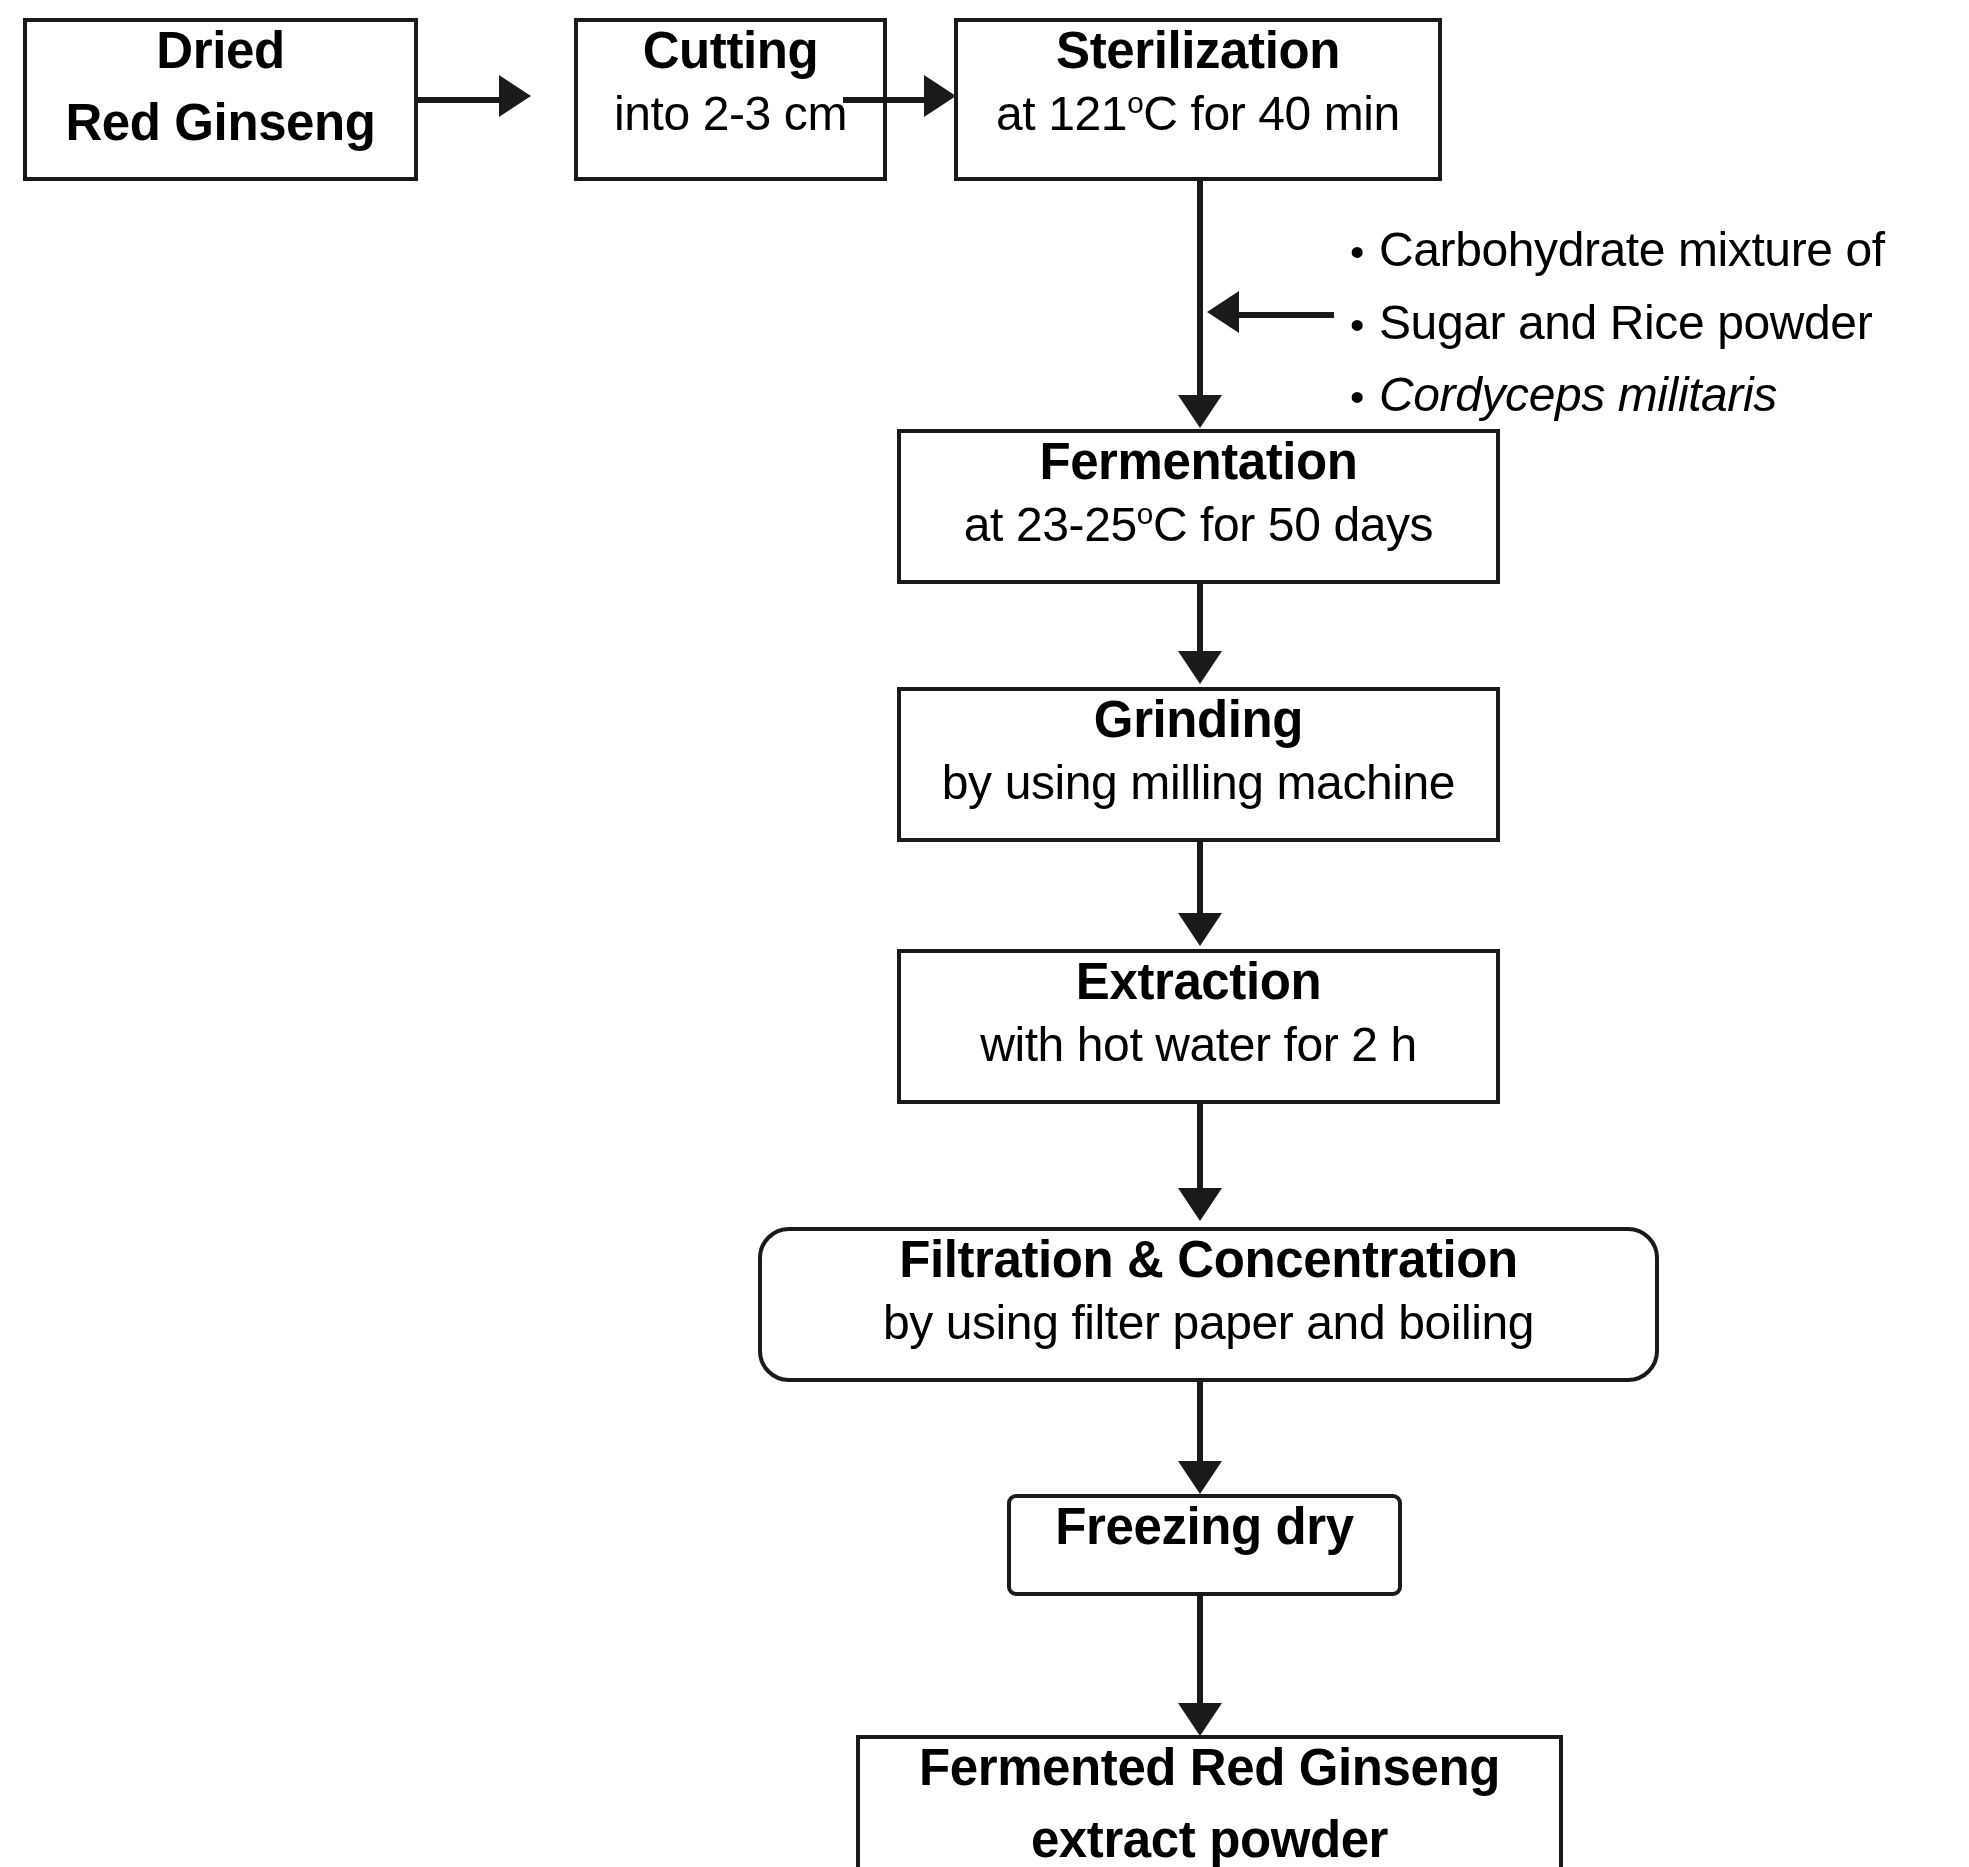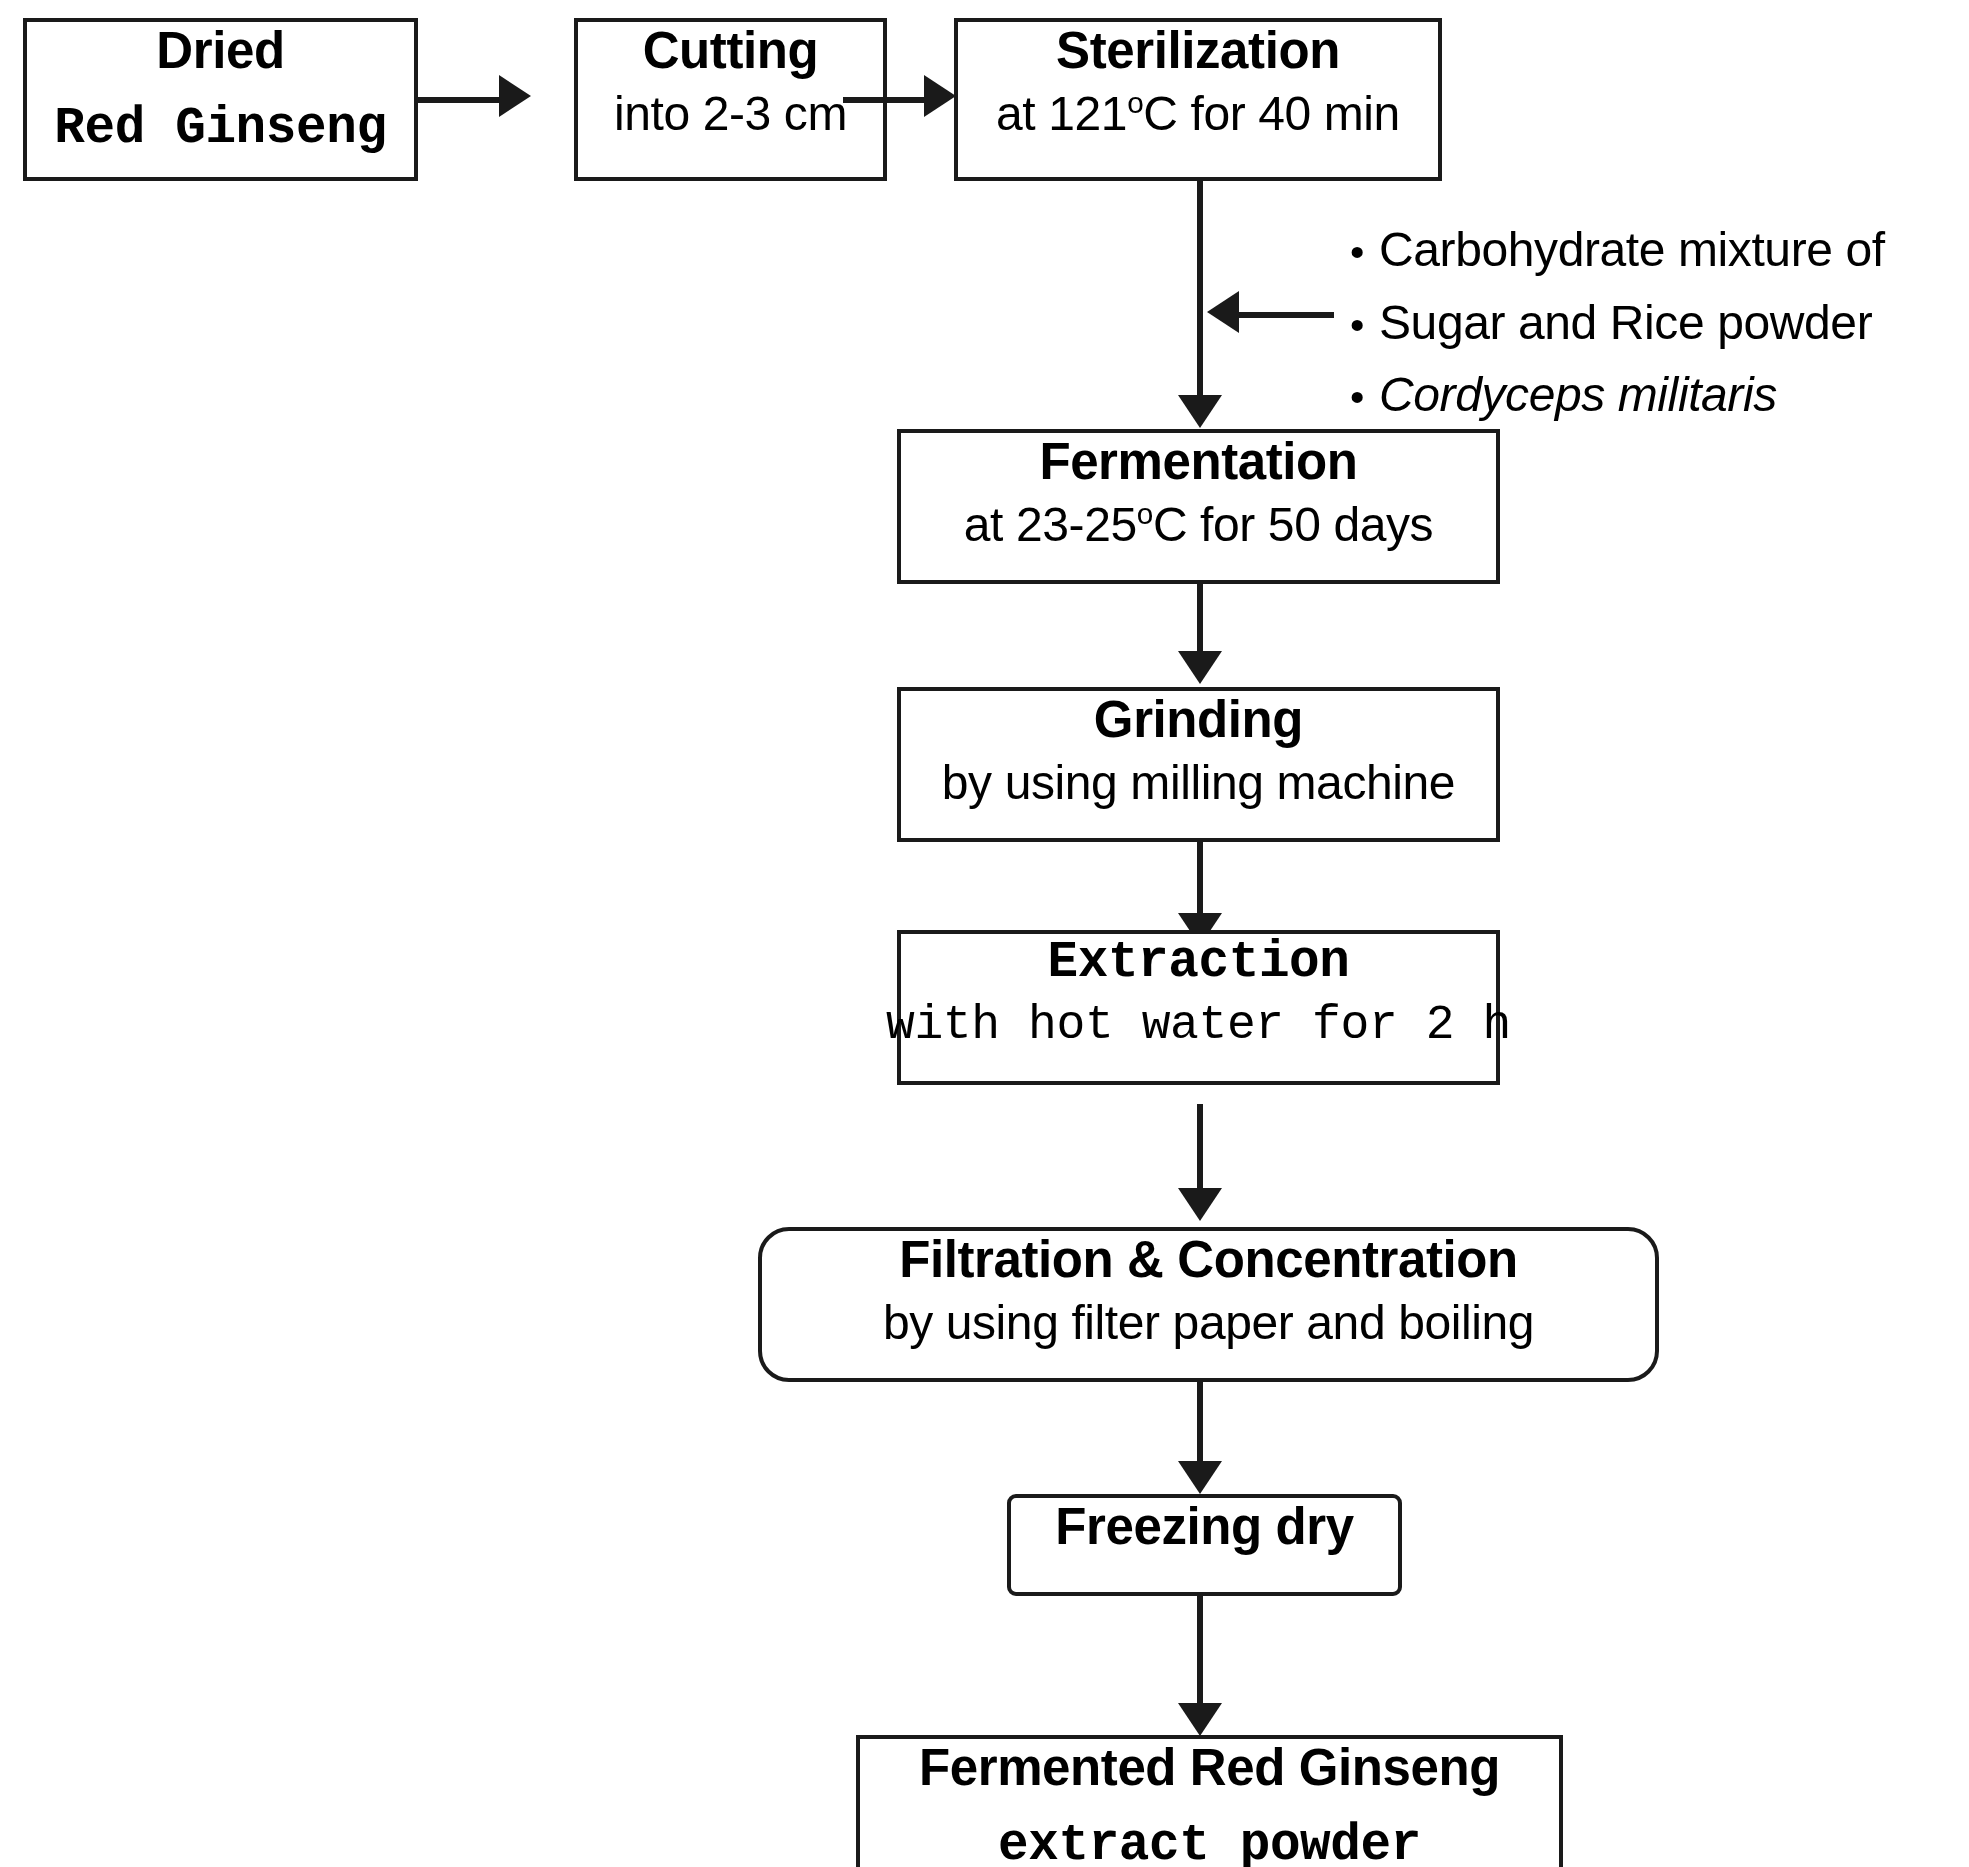--- a/index.html
+++ b/index.html
@@ -25,21 +25,21 @@
     white-space:nowrap;
   }
   .node .sub{
     font-weight:normal;
     font-size:48px;
     letter-spacing:-0.4px;
     white-space:nowrap;
     margin-top:8px;
   }
   .node .title.two-line{white-space:normal;}
-  .node .title .l2{display:block;margin-top:21px;font-family:Liberation Mono, monospace;}
+  .node .title .l2{display:block;margin-top:15px;}
 
   .sup{font-size:0.62em;vertical-align:super;line-height:0;}
 
   
   .hline{position:absolute;background:#1a1a1a;height:5.6px;}
   .vline{position:absolute;background:#1a1a1a;width:5.6px;}
 
   .arrow-right{
     position:absolute;width:0;height:0;
     border-top:21.4px solid transparent;
@@ -144,21 +144,21 @@
   <div class="arrow-down" style="left:1178px;top:651px;"></div>
 
   <div class="node" style="left:897px;top:687px;width:603px;height:155px;">
     <div class="title">Grinding</div>
     <div class="sub">by using milling machine</div>
   </div>
 
   <div class="vline" style="left:1197px;top:842px;height:75px;"></div>
   <div class="arrow-down" style="left:1178px;top:913px;"></div>
 
-  <div class="node" style="left:897px;top:930px;width:603px;height:155px;font-family:Liberation Mono, monospace;">
+  <div class="node" style="left:897px;top:949px;width:603px;height:155px;">
     <div class="title">Extraction</div>
     <div class="sub">with hot water for 2 h</div>
   </div>
 
   <div class="vline" style="left:1197px;top:1104px;height:87px;"></div>
   <div class="arrow-down" style="left:1178px;top:1188px;"></div>
 
   <div class="node" style="left:758px;top:1227px;width:901px;height:155px;border-radius:31px;">
     <div class="title">Filtration &amp; Concentration</div>
     <div class="sub">by using filter paper and boiling</div>

